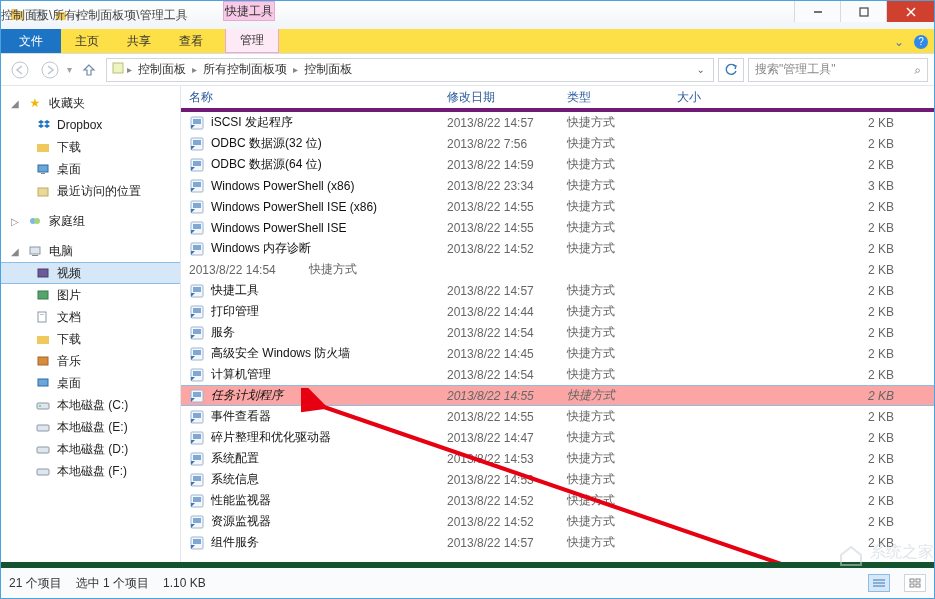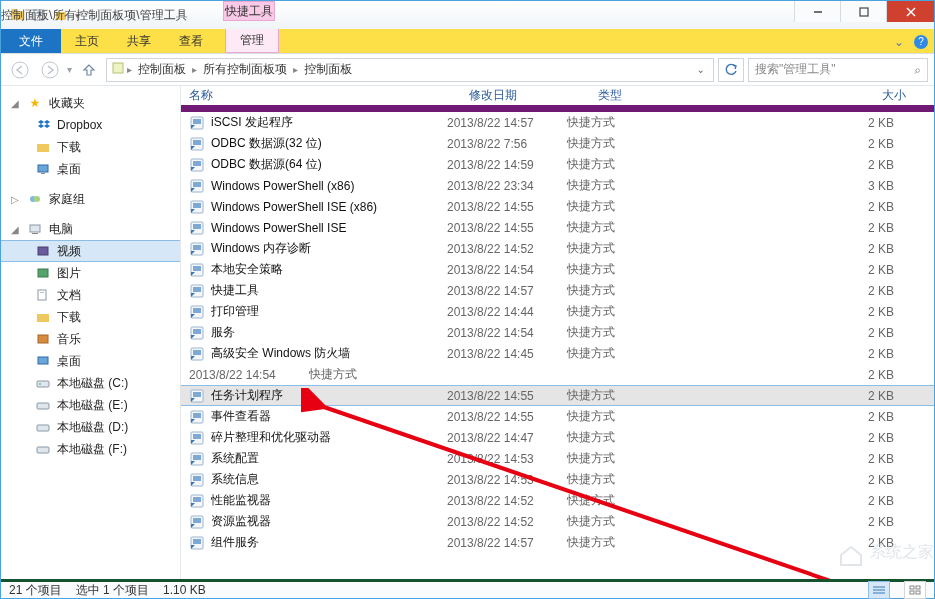--- a/index.html
+++ b/index.html
@@ -31,35 +31,35 @@
 .body { flex: 1; display: flex; min-height: 0; }
 .nav { width: 180px; border-right: 1px solid #e3e6ea; overflow: auto; padding: 6px 0; }
 .nav-group { margin-bottom: 8px; }
 .nav-item { height: 22px; display: flex; align-items: center; gap: 6px; padding-left: 16px; color: #222; }
 .nav-item.header { font-weight: normal; padding-left: 10px; }
 .nav-item.header .twisty { width: 10px; color: #888; font-size: 10px; }
 .nav-item .ico { width: 16px; height: 16px; display: inline-flex; align-items: center; justify-content: center; }
 .nav-item.child { padding-left: 34px; }
 .nav-item.selected { background: #d6e8f7; border: 1px solid #8abde8; border-left: none; border-right: none; }
 .content { flex: 1; display: flex; flex-direction: column; min-width: 0; }
-.columns { height: 26px; display: flex; align-items: center; color: #2a5a9a; padding-left: 8px; border-bottom: 7px solid #701a75; gap: 9px; }
+.columns { height: 26px; display: flex; align-items: center; color: #2a5a9a; padding-left: 8px; border-bottom: 4px solid #701a75; }
 .col-name { width: 258px; }
-.col-date { width: 120px; margin-left: 13px; }
+.col-date { width: 120px; }
 .col-type { width: 110px; }
-.col-size { flex: 1; text-align: right; padding-right: 28px; }
+.col-size { flex: 1; text-align: left; padding-right: 40px; }
 .list { flex: 1; overflow: auto; position: relative; }
 .row { height: 21px; display: flex; align-items: center; padding-left: 8px; color: #111; }
 .row .ico { width: 16px; height: 16px; margin-right: 6px; display: inline-flex; }
-.row.selected { background: #e5e5e5; border: 1px solid #8abde8; border-left: none; border-right: none; }
+.row.selected { background: #fca5a5; border: 1px solid #8abde8; border-left: none; border-right: none; font-style: italic; }
 .row .c-name { width: 258px; display: flex; align-items: center; }
 .row .c-date { width: 120px; color: #666; }
 .row .c-type { width: 110px; color: #666; }
 .row .c-size { flex: 1; text-align: right; padding-right: 40px; color: #666; }
 .arrow { position: absolute; pointer-events: none; z-index: 5; }
-.statusbar { height: 19px; border-top: 3px solid #14532d; display: flex; align-items: center; padding: 8px 8px; gap: 14px; color: #333; background: #fafbfc; }
+.statusbar { height: 36px; border-top: 6px solid #14532d; display: flex; align-items: center; padding: 8px 8px; gap: 14px; color: #333; background: #fafbfc; }
 .statusbar .spacer { flex: 1; }
 .viewbtn { width: 22px; height: 18px; border: 1px solid #cfd5db; display: inline-flex; align-items: center; justify-content: center; background: #fff; }
 .viewbtn.active { background: #d6e8f7; border-color: #8abde8; }
 .star { color: #f7b500; }
 .folder-mini { fill: #f0c95e; }
 .watermark { position: absolute; right: 0; bottom: 30px; color: #c8d0d8; opacity: .55; pointer-events: none; display: flex; gap: 6px; }
 </style>
 </head>
 <body>
 
@@ -191,20 +191,28 @@
           </div>
         <div class="nav-item child">
             <span class="ico">
               <svg width="14" height="14">
                 <rect x="2" y="3" width="10" height="7" fill="#6aa6d8" stroke="#2c6aa6"></rect>
                 <rect x="5" y="11" width="4" height="1" fill="#888"></rect>
               </svg>
             </span>
             <span>桌面</span>
           </div>
+        <div class="nav-item child">
+            <span class="ico">
+              <svg width="14" height="14">
+                <rect x="2" y="4" width="10" height="8" fill="#e7d8a0" stroke="#c6aa52"></rect>
+              </svg>
+            </span>
+            <span>最近访问的位置</span>
+          </div>
       </div>
       <div class="nav-group">
         <div class="nav-item header">
             <span class="twisty">▷</span>
             <span class="ico">
               <svg width="14" height="14">
                 <circle cx="5" cy="7" r="3" fill="#7fb7e6"></circle>
                 <circle cx="9" cy="7" r="3" fill="#a7d47a"></circle>
               </svg>
             </span>
@@ -417,30 +425,20 @@
                   <path d="M2 14 L6 10 L2 10 Z" fill="#3a77b7"></path>
                 </svg>
               </span>
               <span>Windows 内存诊断</span>
             </div>
             <div class="c-date">2013/8/22 14:52</div>
             <div class="c-type">快捷方式</div>
             <div class="c-size">2 KB</div>
           </div>
           <div class="row">
-            <div class="c-name">
-              <span class="ico">
-                <svg width="16" height="16">
-                  <rect x="2" y="2" width="12" height="12" rx="1" fill="#f4f6fa" stroke="#9bb4cf"></rect>
-                  <rect x="4" y="4" width="8" height="5" fill="#7ea9d4"></rect>
-                  <path d="M2 14 L6 10 L2 10 Z" fill="#3a77b7"></path>
-                </svg>
-              </span>
-              <span>本地安全策略</span>
-            </div>
             <div class="c-date">2013/8/22 14:54</div>
             <div class="c-type">快捷方式</div>
             <div class="c-size">2 KB</div>
           </div>
           <div class="row">
             <div class="c-name">
               <span class="ico">
                 <svg width="16" height="16">
                   <rect x="2" y="2" width="12" height="12" rx="1" fill="#f4f6fa" stroke="#9bb4cf"></rect>
                   <rect x="4" y="4" width="8" height="5" fill="#7ea9d4"></rect>
@@ -492,20 +490,30 @@
                   <path d="M2 14 L6 10 L2 10 Z" fill="#3a77b7"></path>
                 </svg>
               </span>
               <span>高级安全 Windows 防火墙</span>
             </div>
             <div class="c-date">2013/8/22 14:45</div>
             <div class="c-type">快捷方式</div>
             <div class="c-size">2 KB</div>
           </div>
           <div class="row">
+            <div class="c-name">
+              <span class="ico">
+                <svg width="16" height="16">
+                  <rect x="2" y="2" width="12" height="12" rx="1" fill="#f4f6fa" stroke="#9bb4cf"></rect>
+                  <rect x="4" y="4" width="8" height="5" fill="#7ea9d4"></rect>
+                  <path d="M2 14 L6 10 L2 10 Z" fill="#3a77b7"></path>
+                </svg>
+              </span>
+              <span>计算机管理</span>
+            </div>
             <div class="c-date">2013/8/22 14:54</div>
             <div class="c-type">快捷方式</div>
             <div class="c-size">2 KB</div>
           </div>
           <div class="row selected">
             <div class="c-name">
               <span class="ico">
                 <svg width="16" height="16">
                   <rect x="2" y="2" width="12" height="12" rx="1" fill="#f4f6fa" stroke="#9bb4cf"></rect>
                   <rect x="4" y="4" width="8" height="5" fill="#7ea9d4"></rect>

